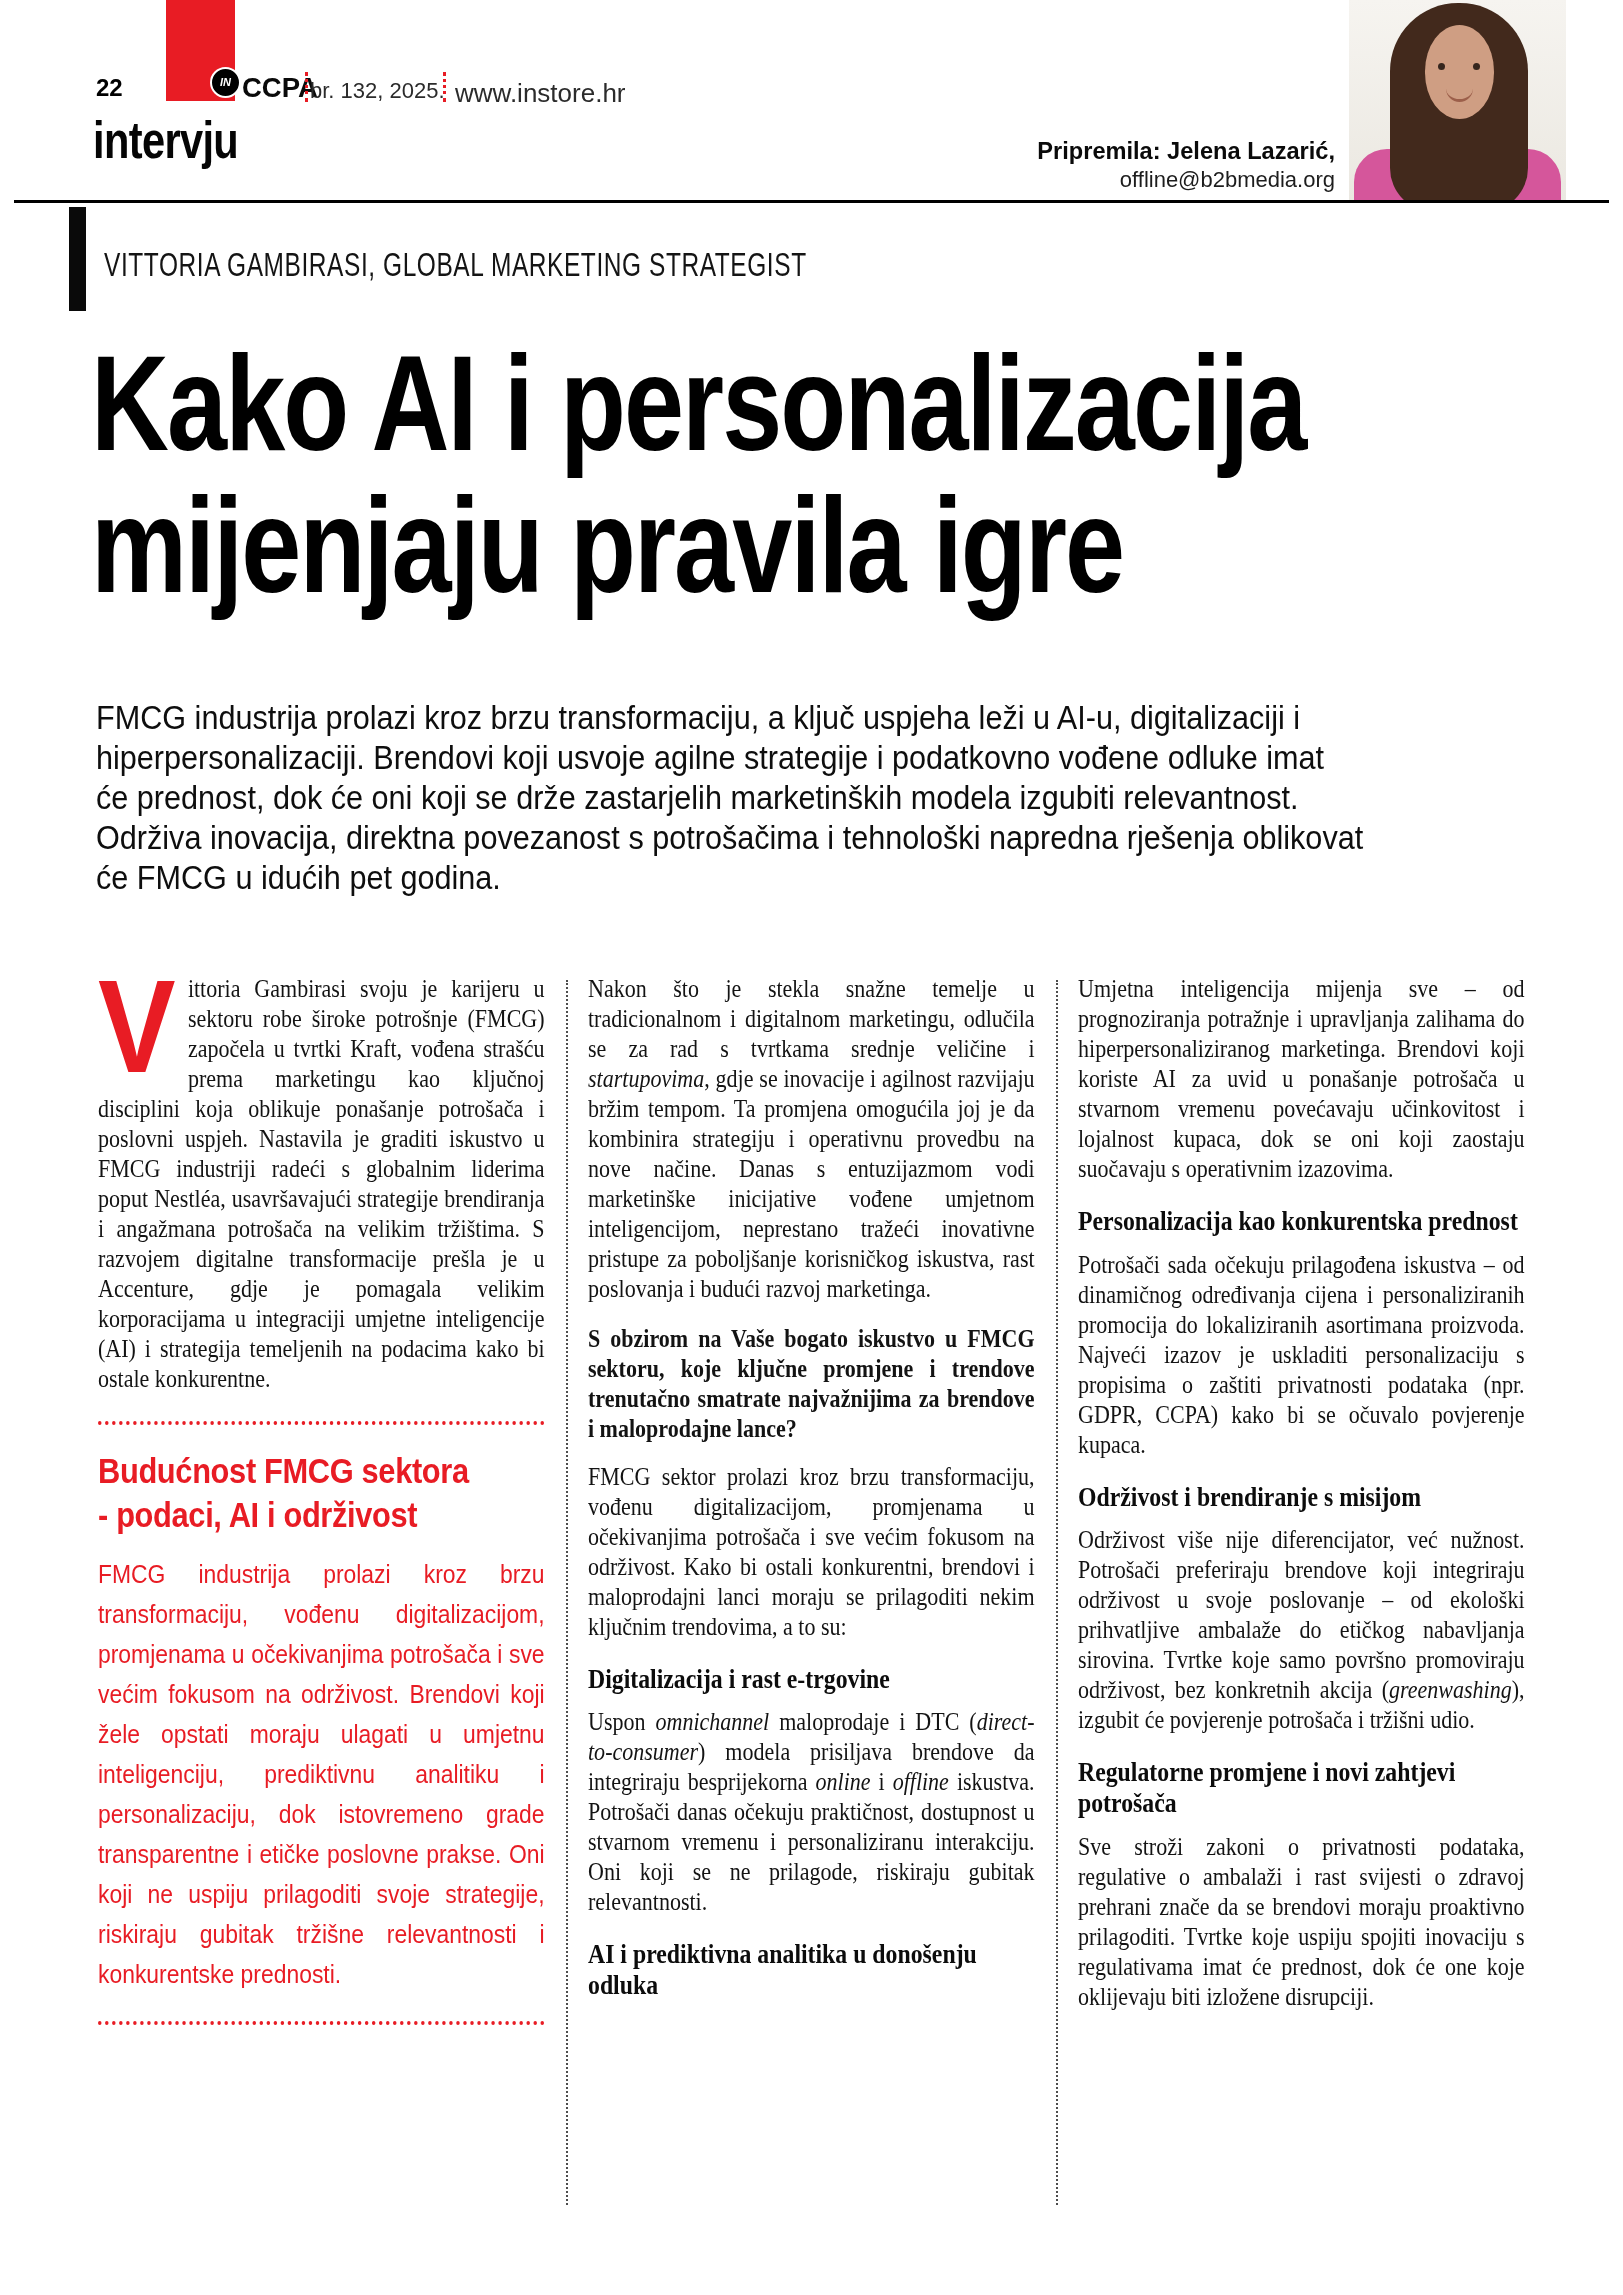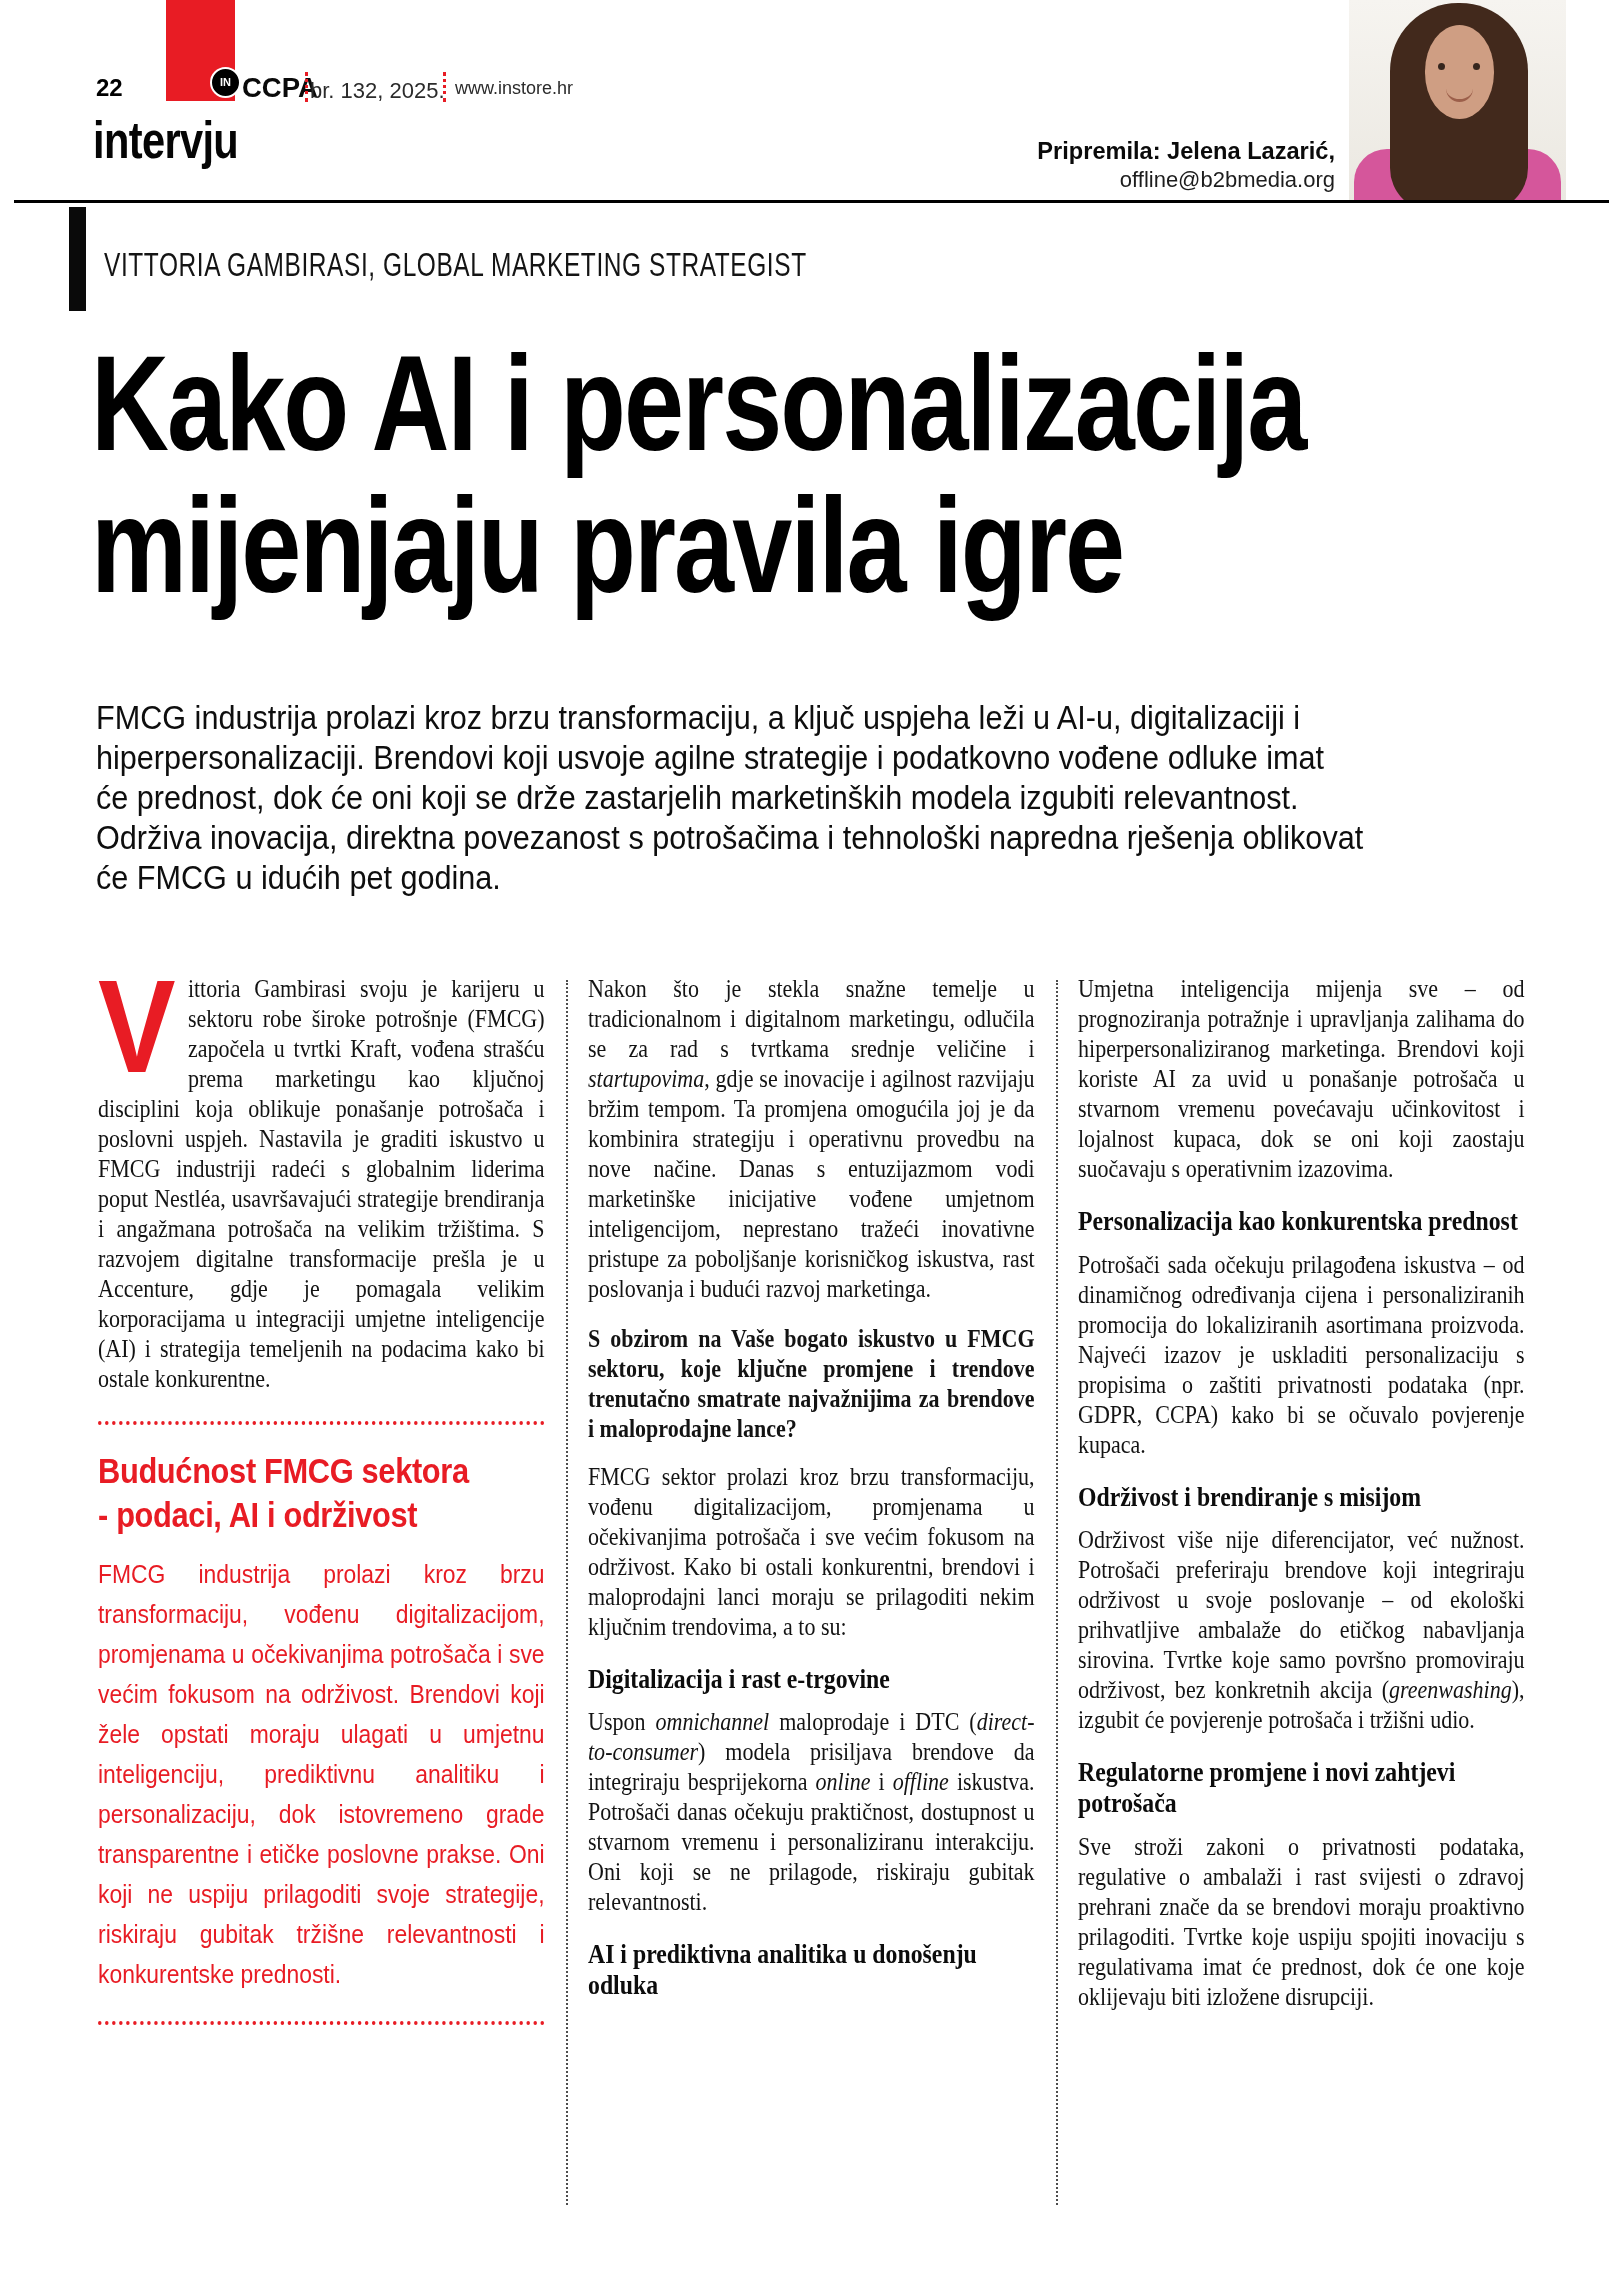--- a/index.html
+++ b/index.html
@@ -6,28 +6,28 @@
   .page{
     position:relative; width:1623px; height:2295px; background:#ffffff;
     overflow:hidden; font-family:"Liberation Sans", sans-serif; color:#111;
   }
   
   .pagenum{position:absolute;left:96px;top:74px;font-size:24px;font-weight:700;color:#000;}
   .red-block{position:absolute;left:166px;top:0;width:69px;height:101px;background:var(--accent-red,#e81c24);}
   .logo-circle{
     position:absolute;left:-15px;bottom:3.1px;width:27px;height:27px;border-radius:50%;
     background:#000;border:2.4px solid #fff;color:#fff;display:flex;align-items:center;justify-content:center;
-    font-size:11px;font-weight:700;letter-spacing:0px; left:44px;
+    font-size:11px;font-weight:700;letter-spacing:0px; left:44px;font-style:italic;
   }
   .store{position:absolute;left:242px;top:72px;font-size:27.5px;font-weight:800;color:#0a0a0a;letter-spacing:0px;}
   .hsep{position:absolute;top:72px;height:30px;width:0;border-left:3.1px dotted var(--accent-red,#e81c24);}
   .hsep.s1{left:305px;}
   .hsep.s2{left:443px;}
   .issue{position:absolute;left:310px;top:78px;font-size:22px;color:#2b2b2b;}
-  .website{position:absolute;left:455px;top:78px;font-size:18px;color:#2b2b2b;}
+  .website{position:absolute;left:455px;top:78px;font-size:26px;color:#2b2b2b;}
   .section-title{
     position:absolute;left:93px;top:112px;font-size:52px;font-weight:700;color:#050505;
     transform:scaleX(0.8);transform-origin:0 0;line-height:1.1;letter-spacing:-0.8px;
   }
   .byline{position:absolute;left:785px;top:137px;width:550px;text-align:right;line-height:1.25;}
   .byline-name{font-size:23.6px;font-weight:700;color:#0a0a0a;}
   .byline-email{font-size:22px;font-weight:400;color:#1d1d1d;}
   
   .photo{position:absolute;left:1349px;top:0;width:217px;height:201px;background:linear-gradient(180deg,#f6f4f0,#ebe8e1);overflow:hidden;}
   .photo .neck{position:absolute;left:96px;top:108px;width:30px;height:44px;background:#c08d73;}

